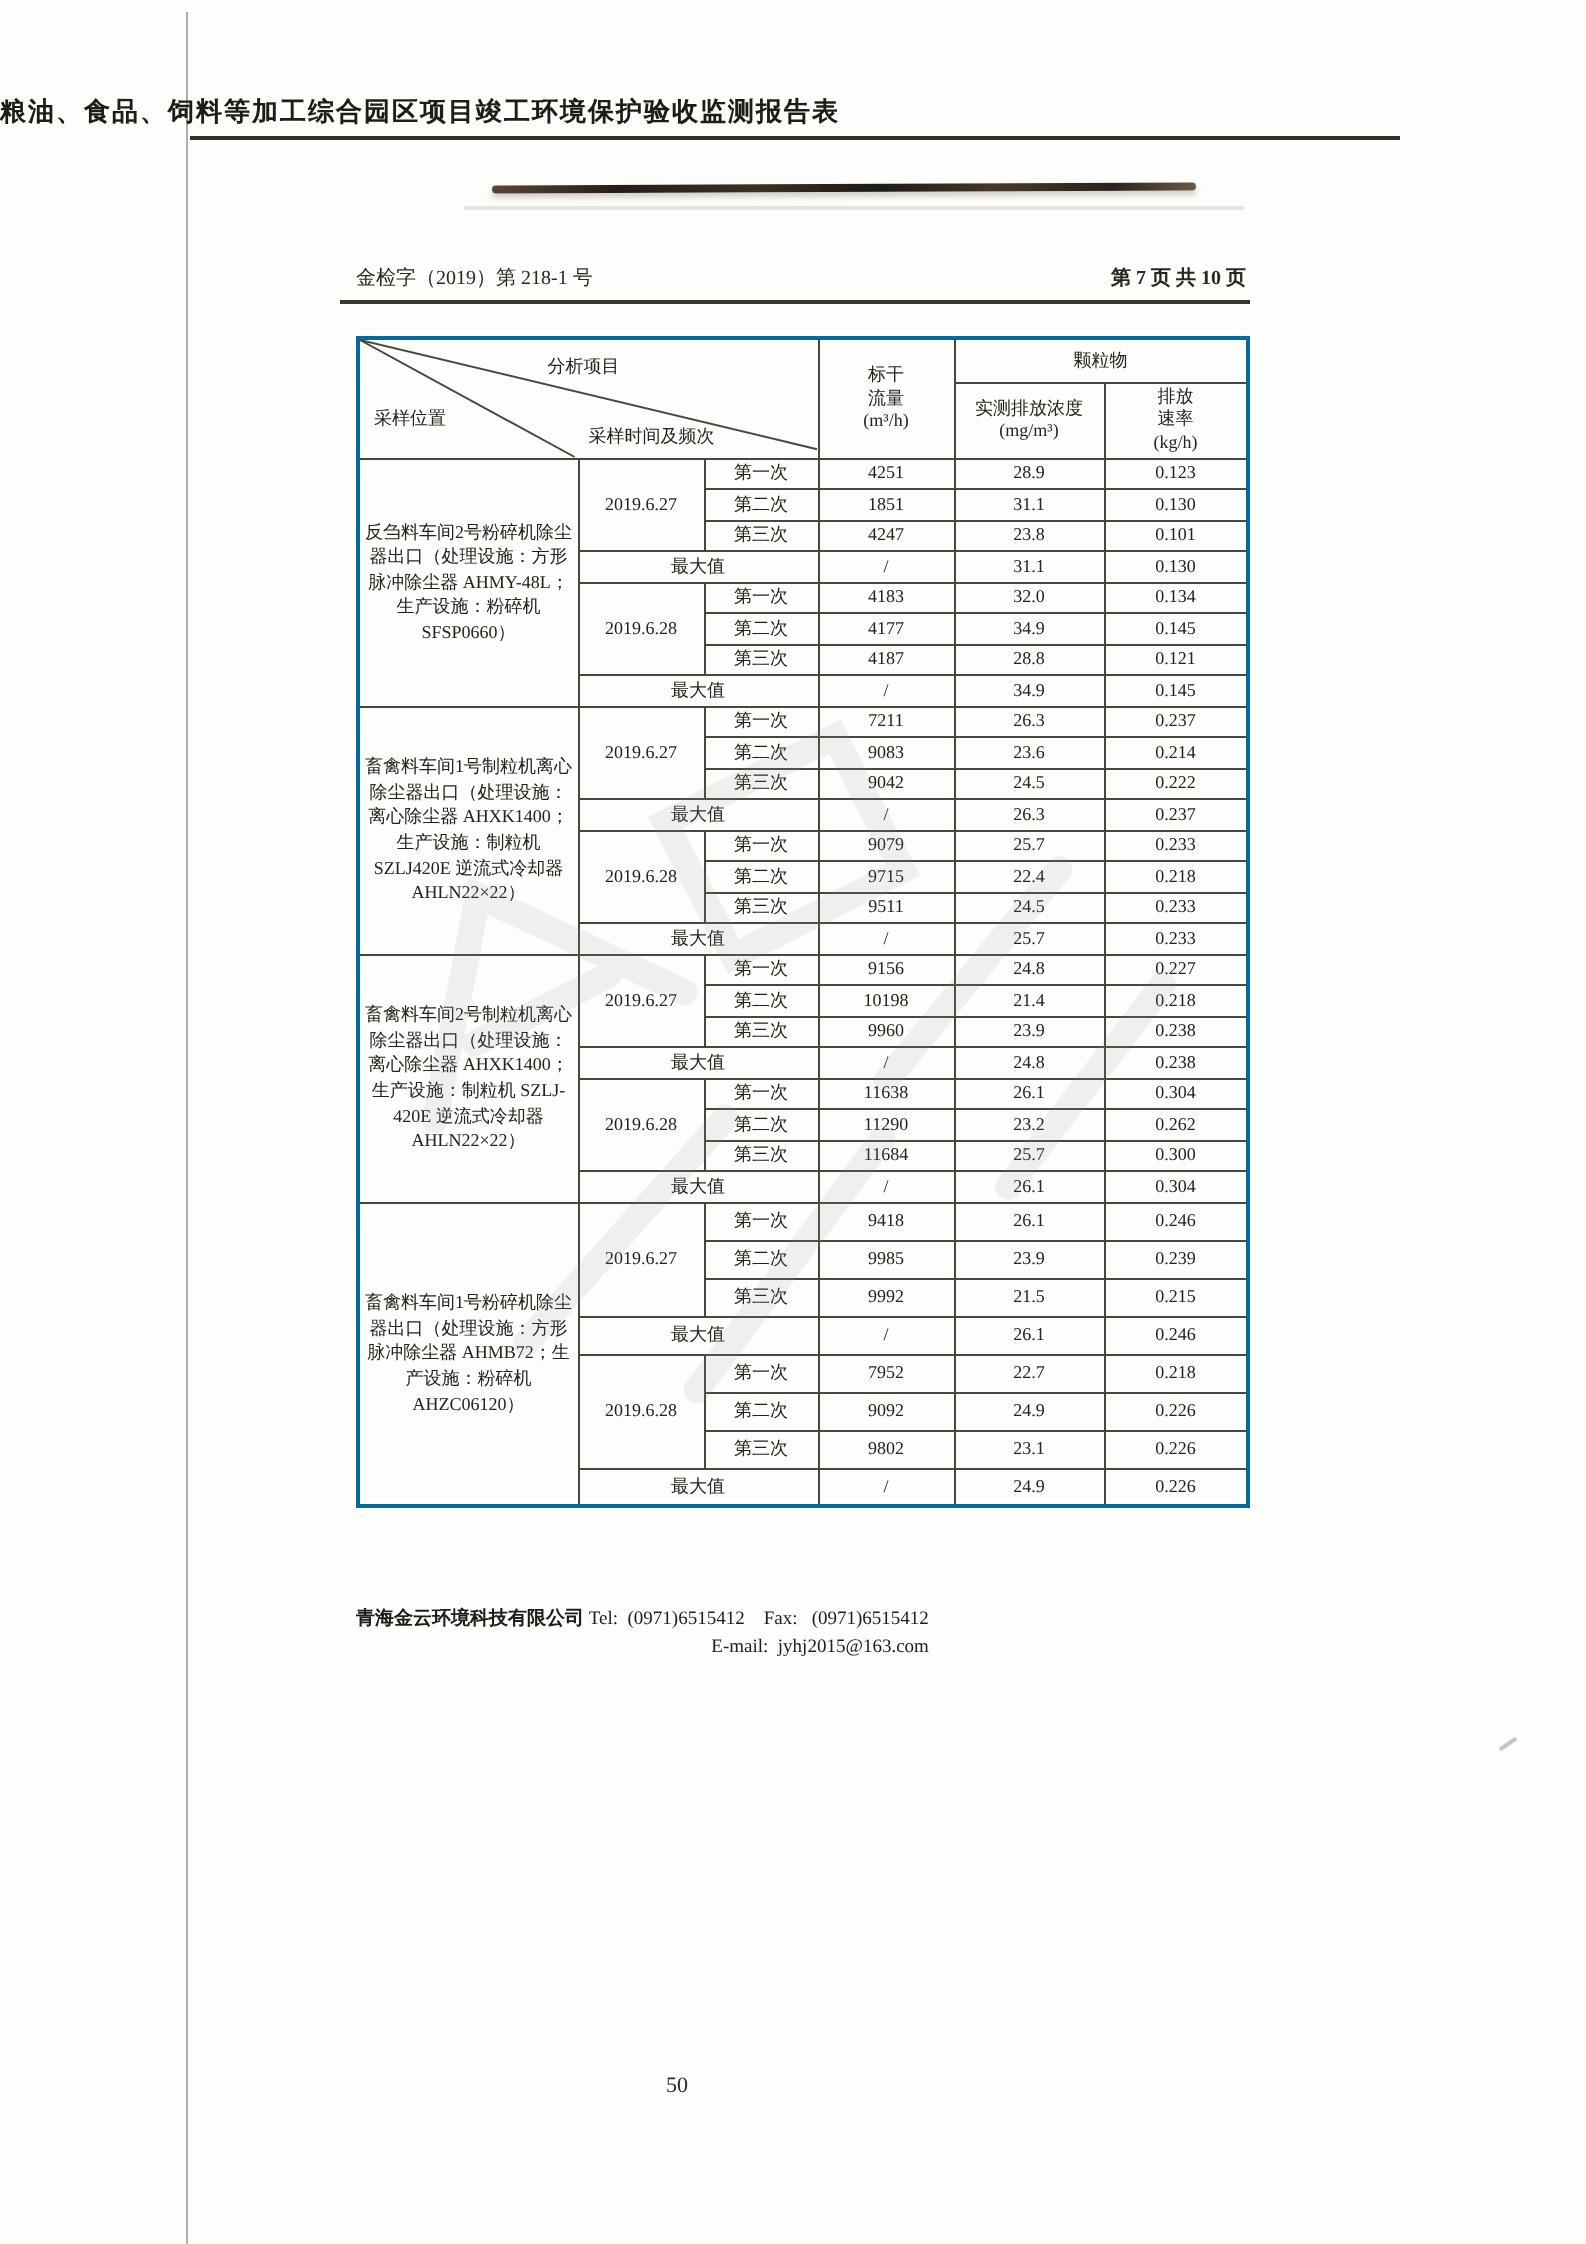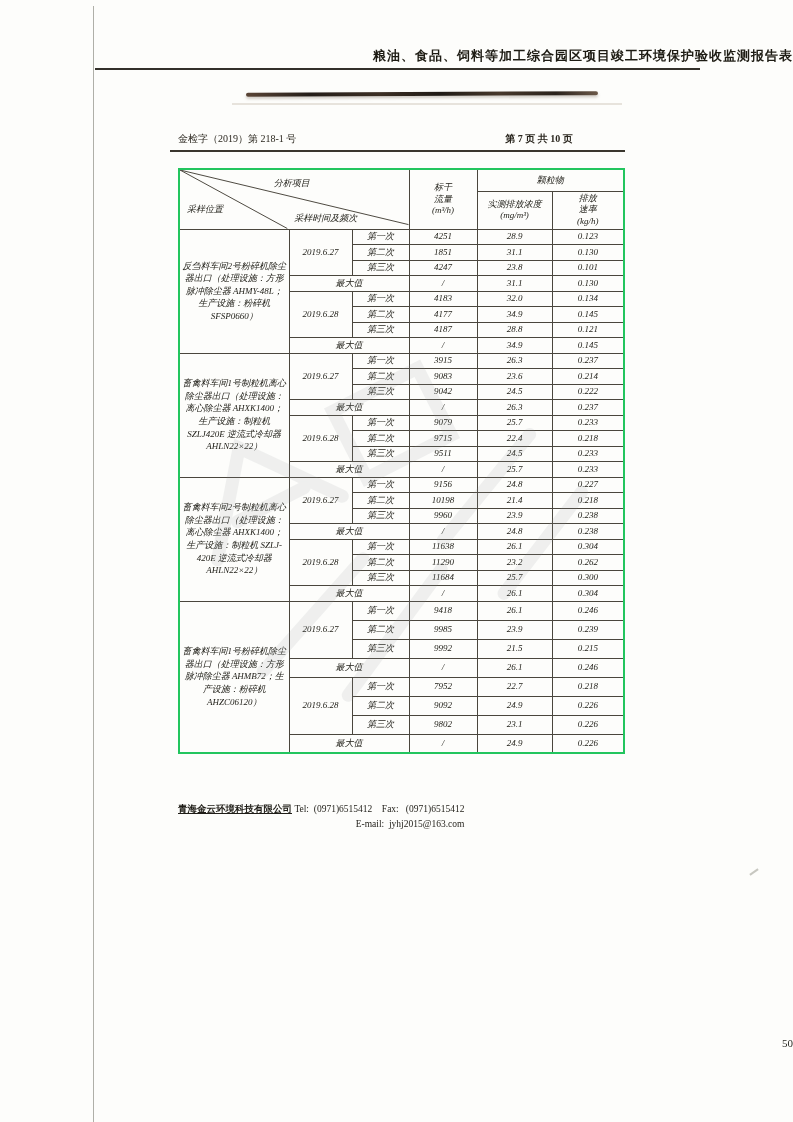--- a/index.html
+++ b/index.html
@@ -1,53 +1,53 @@
 <!DOCTYPE html>
 <html><head>
 <meta charset="utf-8">
 <style>
   html,body{margin:0;padding:0;background:#ffffff;}
   .page{
     position:relative;width:793px;height:1122px;background:#fdfdfb;overflow:hidden;
     font-family:"Liberation Serif","DejaVu Serif",serif;color:#26261f;
   }
   .scan-edge{position:absolute;left:93px;top:6px;width:1px;height:1116px;background:#9b9b93;opacity:.8;}
-  .doc-title{position:absolute;left:0;top:47px;width:100%;text-align:right;
+  .doc-title{position:absolute;left:0;top:47px;width:100%;text-align:left;
     font-size:13px;font-weight:bold;letter-spacing:1px;color:#1e1c14;}
   .title-rule{position:absolute;left:95px;top:68px;width:605px;height:2px;background:#33302a;}
   .smudge{position:absolute;left:246px;top:92px;width:352px;height:4px;border-radius:2px;
     background:linear-gradient(90deg,#5a4536 0%,#241d18 18%,#3c2f24 38%,#1f1a15 55%,#47382b 72%,#2a221b 88%,#6b5848 100%);
     transform:rotate(-.25deg);box-shadow:0 2px 3px rgba(120,105,90,.35);}
   .smudge-shadow{position:absolute;left:232px;top:103px;width:390px;height:2px;background:#e7e3dc;}
   .report-no{position:absolute;left:178px;top:132px;font-size:10px;font-weight:normal;color:#2b271f;}
-  .page-info{position:absolute;left:455px;top:132px;width:168px;text-align:center;font-size:10px;font-weight:bold;color:#2b271f;}
+  .page-info{position:absolute;left:455px;top:132px;width:168px;text-align:right;font-size:10px;font-weight:bold;color:#2b271f;}
   .header-rule{position:absolute;left:170px;top:150px;width:455px;height:2px;background:#3a362e;}
 
   .table-wrap{position:absolute;left:178px;top:168px;width:445px;}
   table.mon{border-collapse:collapse;table-layout:fixed;width:445px;
     font-size:9px;line-height:1.25;color:#23221b;}
   table.mon td,table.mon th{border:1px solid #4a463d;padding:0 2px;text-align:center;vertical-align:middle;
     font-weight:normal;overflow:hidden;}
-  table.mon{border:2px solid #22c55e;font-style:italic;}
+  table.mon{border:2px solid #0369a1;}
   tr.hr1{height:22px;} tr.hr2{height:38px;}
   tr.r-std{height:15.5px;} tr.r-tall{height:19px;}
   .pre{white-space:pre-line;margin-left:44px;}
   td.loc{font-size:9px;line-height:1.4;padding:2px 3px;}
   td.corner{position:relative;padding:0;}
   td.corner svg{position:absolute;left:0;top:0;width:100%;height:100%;}
   .corner-lbl{position:absolute;font-size:9px;color:#23221b;white-space:nowrap;}
   .lbl-analysis{left:41%;top:8px;}
   .lbl-location{left:7px;bottom:13px;margin-top:48px;}
   .lbl-time{left:50%;bottom:4px;}
   .watermark{position:absolute;left:180px;top:360px;width:410px;height:330px;
     opacity:.12;transform:rotate(-27deg);pointer-events:none;}
   .footer{position:absolute;left:178px;top:803px;font-size:9.5px;color:#1f1d17;}
-  .footer .company{font-weight:bold;text-decoration:underline;}
+  .footer .company{font-weight:bold;}
   .footer .row2{margin-top:3px;text-align:right;}
-  .page-num{position:absolute;left:0;top:1037px;width:793px;text-align:right;font-size:11px;color:#2a2a24;}
+  .page-num{position:absolute;left:0;top:1037px;width:677px;text-align:center;font-size:11px;color:#2a2a24;}
   .tiny-mark{position:absolute;left:749px;top:871px;width:10px;height:2px;background:#c7c7c0;transform:rotate(-35deg);}
 </style>
 </head>
 <body>
 
 <div class="page">
 
   <div class="scan-edge"></div>
 
   <div class="doc-title">粮油、食品、饲料等加工综合园区项目竣工环境保护验收监测报告表</div>
@@ -143,21 +143,21 @@
           <tr class="r-std">
             <td colspan="2">最大值</td>
             <td>/</td>
             <td>34.9</td>
             <td>0.145</td>
           </tr>
           <tr class="r-std">
             <td class="loc" rowspan="8">畜禽料车间1号制粒机离心除尘器出口（处理设施：离心除尘器 AHXK1400；生产设施：制粒机 SZLJ420E 逆流式冷却器 AHLN22×22）</td>
             <td rowspan="3">2019.6.27</td>
             <td>第一次</td>
-            <td>3915</td>
+            <td>7211</td>
             <td>26.3</td>
             <td>0.237</td>
           </tr>
           <tr class="r-std">
             <td>第二次</td>
             <td>9083</td>
             <td>23.6</td>
             <td>0.214</td>
           </tr>
           <tr class="r-std">

